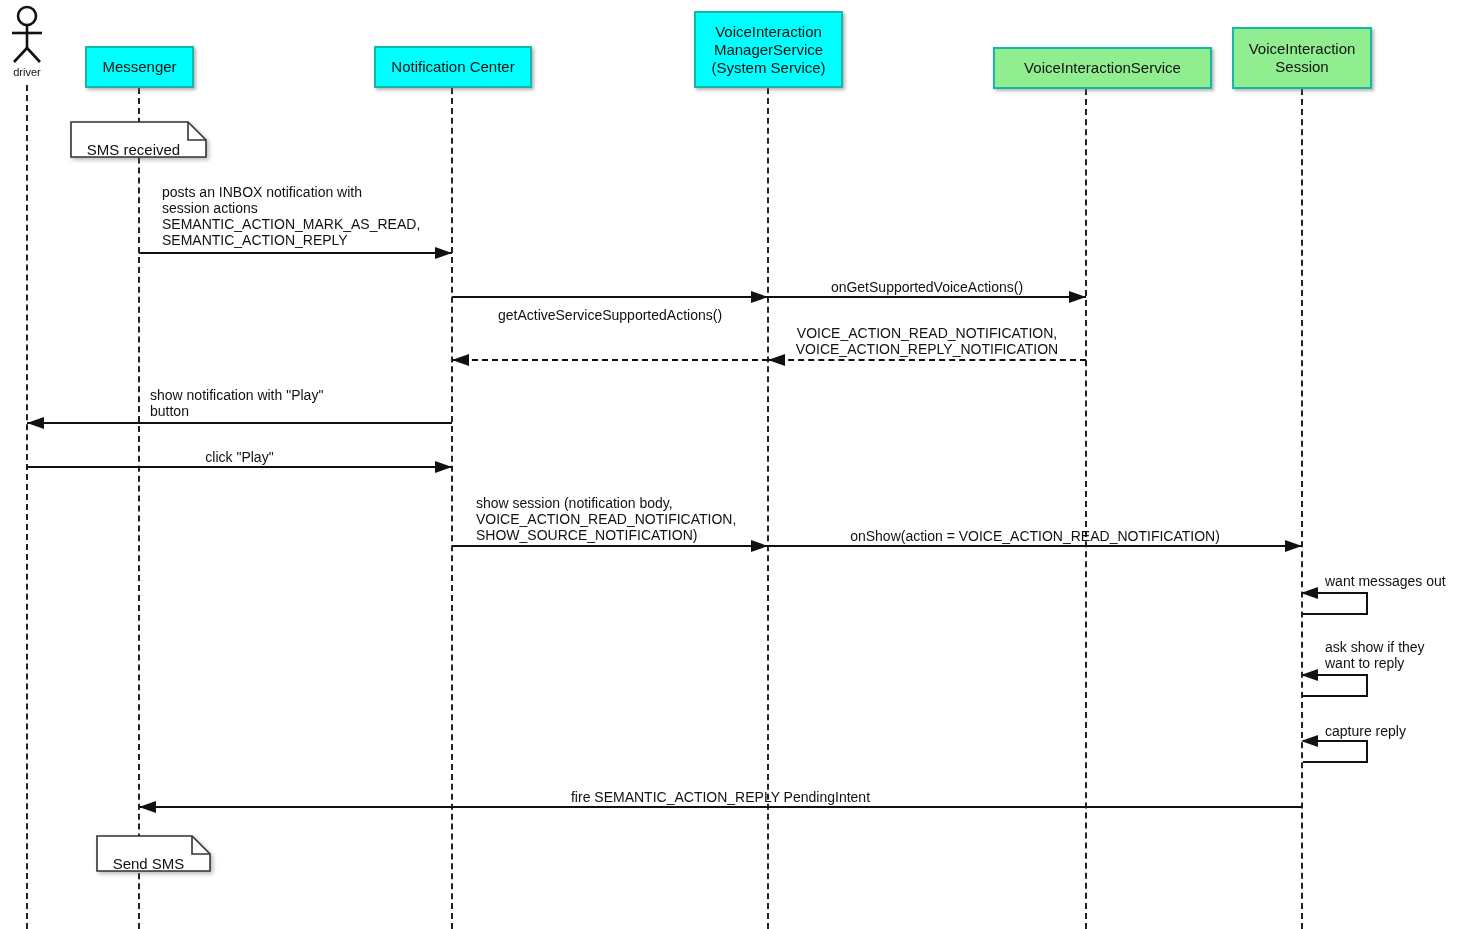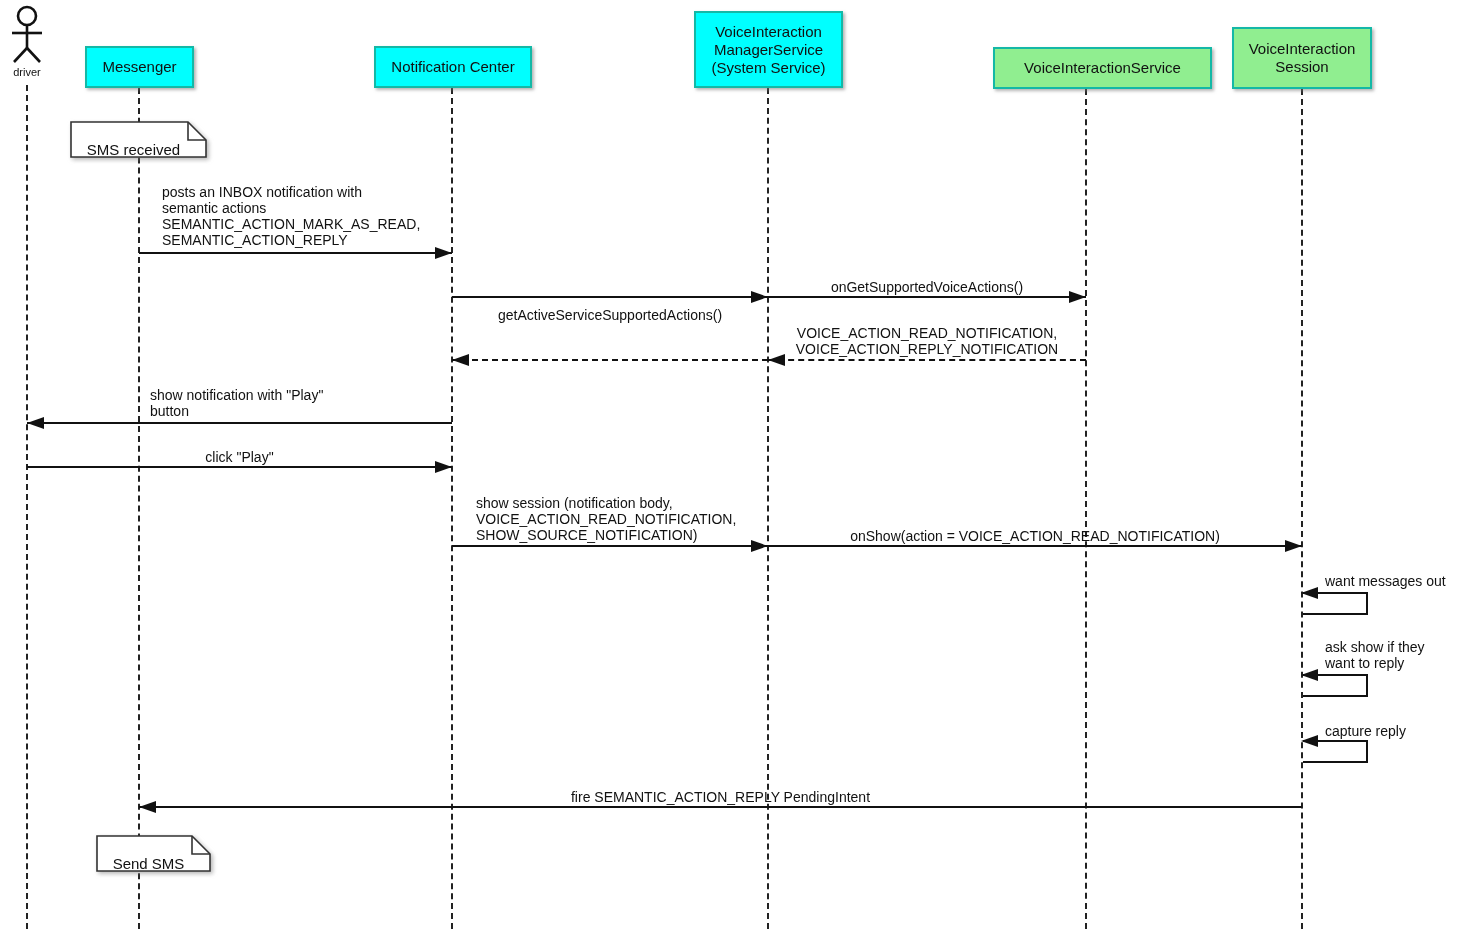--- a/index.html
+++ b/index.html
@@ -66,21 +66,21 @@
   <div class="note" style="left:70px;top:121px;width:137px;height:37px;">
     <svg width="137" height="37" viewBox="0 0 137 37">
       <path d="M1,1 L118,1 L136,19 L136,36 L1,36 Z" fill="#fff" stroke="#333" stroke-width="1.6"></path>
       <path d="M118,1 L118,19 L136,19" fill="none" stroke="#333" stroke-width="1.6"></path>
     </svg>
     <div class="note-text">SMS received</div>
   </div>
 
   <div>
     <div class="msg-label" style="left:162px;top:184px;">posts an INBOX notification with
-semantic actions
+session actions
 SEMANTIC_ACTION_MARK_AS_READ,
 SEMANTIC_ACTION_REPLY</div>
     <div class="arrow" style="left:139px;top:252px;width:313px;">
       <div class="ah r"></div>
     </div>
   </div>
 
   <div>
     <div class="msg-label center" style="left:452px;top:279px;width:316px;margin-top:28px;">getActiveServiceSupportedActions()</div>
     <div class="arrow" style="left:452px;top:296px;width:316px;">

